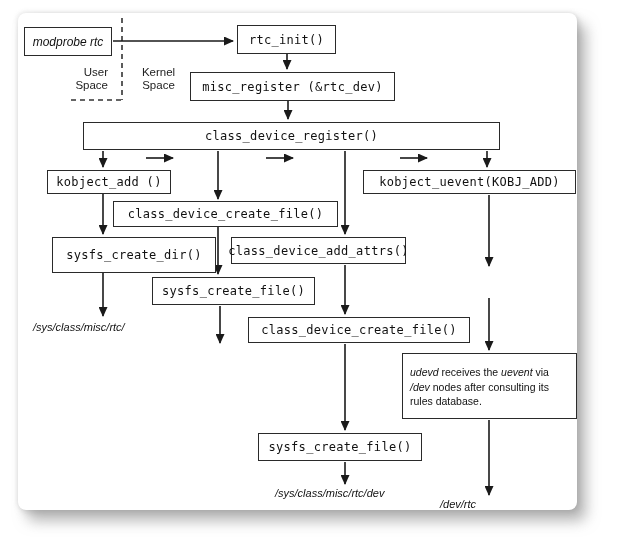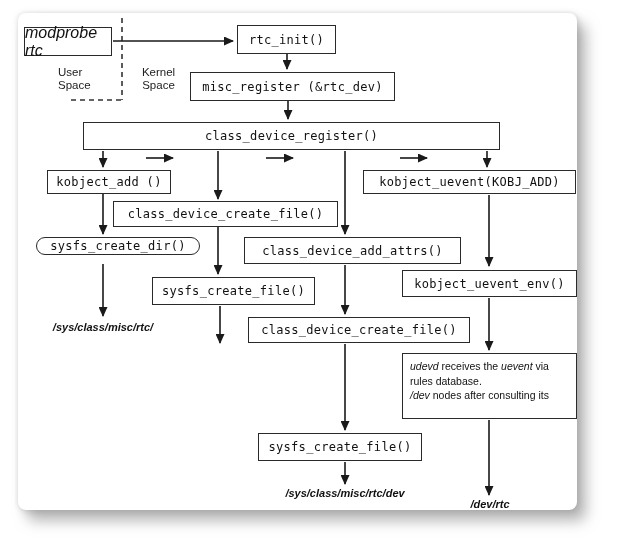--- a/index.html
+++ b/index.html
@@ -36,47 +36,47 @@
   }
   .mono {
     font-family: "DejaVu Sans Mono", monospace;
     font-size: 12px;
     letter-spacing: 0.3px;
     white-space: nowrap;
   }
   .ital-sans {
     font-family: "Liberation Sans", sans-serif;
     font-style: italic;
-    font-size: 16px;
+    font-size: 12px;
   }
   .space-label {
     position: absolute;
     font-size: 11.5px;
     line-height: 13px;
     color: #222222;
   }
   .space-label span { display: block; }
   .path-label {
     position: absolute;
     font-size: 11px;
     font-style: italic;
-    font-weight: bold;
+    font-weight: normal;
     color: #111111;
-    text-align: center;
+    text-align: left;
     white-space: nowrap;
   }
   .note {
     position: absolute;
     box-sizing: border-box;
     border: 1.5px solid #2a2a2a;
     background: #ffffff;
     font-size: 10.5px;
     line-height: 14.5px;
     color: #111111;
-    padding: 5px 6px 4px 7px;
+    padding: 11px 6px 4px 7px;
   }
   .note .nline { display: block; white-space: nowrap; }
   .note i { font-style: italic; }
 </style>
 </head>
 <body>
 
 <div class="canvas">
 
   <div class="card"></div>
@@ -124,39 +124,38 @@
   <div class="box mono" style="left:190px;top:72px;width:205px;height:29px;">misc_register (&amp;rtc_dev)</div>
 
   <div class="box mono" style="left:83px;top:122px;width:417px;height:28px;">class_device_register()</div>
 
   <div class="box mono" style="left:47px;top:170px;width:124px;height:24px;">kobject_add ()</div>
 
   <div class="box mono" style="left:363px;top:170px;width:213px;height:24px;">kobject_uevent(KOBJ_ADD)</div>
 
   <div class="box mono" style="left:113px;top:201px;width:225px;height:26px;">class_device_create_file()</div>
 
-  <div class="box mono" style="left:36px;top:237px;width:164px;height:18px;border-radius:11px;">sysfs_create_dir()</div>
+  <div class="box mono" style="left:52px;top:237px;width:164px;height:36px;">sysfs_create_dir()</div>
 
-  <div class="box mono" style="left:244px;top:237px;width:217px;height:27px;">class_device_add_attrs()</div>
+  <div class="box mono" style="left:231px;top:237px;width:175px;height:27px;">class_device_add_attrs()</div>
 
-  <div class="box mono" style="left:402px;top:270px;width:175px;height:27px;">kobject_uevent_env()</div>
 
   <div class="box mono" style="left:152px;top:277px;width:163px;height:28px;">sysfs_create_file()</div>
 
   <div class="box mono" style="left:248px;top:317px;width:222px;height:26px;">class_device_create_file()</div>
 
   <div class="note" style="left:402px;top:353px;width:175px;height:66px;">
     <span class="nline"><i>udevd</i><span> receives the </span><i>uevent</i><span> via</span></span>
+    <span class="nline"><i>/dev</i><span> nodes after consulting its</span></span>
     <span class="nline">rules database.</span>
-    <span class="nline"><i>/dev</i><span> nodes after consulting its</span></span>
   </div>
 
   <div class="box mono" style="left:258px;top:433px;width:164px;height:28px;">sysfs_create_file()</div>
 
-  <div class="space-label" style="left:58px;top:66px;width:50px;text-align:left;">
+  <div class="space-label" style="left:58px;top:66px;width:50px;text-align:right;">
     <span>User</span>
     <span>Space</span>
   </div>
   <div class="space-label" style="left:131px;top:66px;width:55px;text-align:center;">
     <span>Kernel</span>
     <span>Space</span>
   </div>
 
   <div class="path-label" style="left:33px;top:321px;width:140px;">/sys/class/misc/rtc/</div>
 

